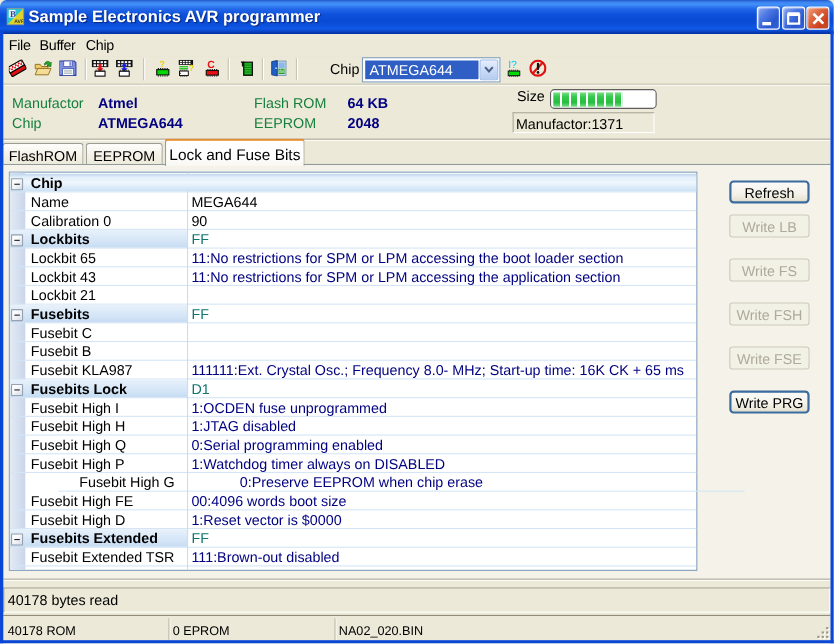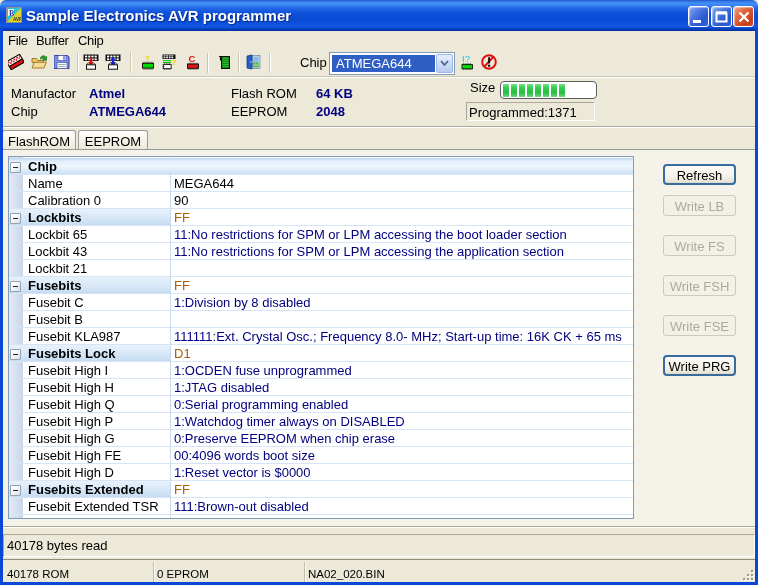--- a/index.html
+++ b/index.html
@@ -33,21 +33,21 @@
 .ticon { position:absolute; top:54px; width:16px; height:16px; }
 #chiplabel { position:absolute; left:300px; top:55px; }
 #combo { position:absolute; left:329px; top:52px; width:126px; height:23px; background:#fff; border:1px solid #7F9DB9; }
 #combosel { position:absolute; left:2px; top:2px; width:103px; height:17px; background:#2F5FC4; color:#fff; padding:1px 0 0 4px; }
 #combobtn { position:absolute; right:1px; top:1px; width:17px; height:19px; background:linear-gradient(180deg,#E6EEFD 0%,#CBDCF8 50%,#B8CCF0 100%); border:1px solid #9EBAE4; border-radius:2px; }
 #sepline1 { position:absolute; left:3px; top:51px; width:752px; height:1px; background:#D8D5C2; }
 #sepline2 { position:absolute; left:3px; top:76px; width:752px; height:1px; background:#C9C5B2; box-shadow:0 1px 0 #fff; }
 
 
 #infopanel { position:absolute; left:3px; top:78px; width:752px; height:47px; background:#ECE9D8; }
-.lbl { position:absolute; color:#000000; }
+.lbl { position:absolute; color:#15803d; }
 .val { position:absolute; color:#000080; font-weight:bold; }
 #sepline3 { position:absolute; left:3px; top:126px; width:752px; height:1px; background:#ACA899; box-shadow:0 1px 0 #fff; }
 
 
 #sizelbl { position:absolute; left:470px; top:80px; }
 #progress { position:absolute; left:500px; top:81px; width:97px; height:18px; border:1px solid #5E5E5E; border-radius:4px; background:#fff; }
 #progfill { position:absolute; left:2px; top:2px; height:13px; width:63px;
   background:repeating-linear-gradient(90deg, rgba(255,255,255,0) 0 6px, #fff 6px 8px),
              linear-gradient(180deg,#7BE08C 0%,#35C94E 30%,#27BE3E 70%,#74DA85 100%);
 }
@@ -67,21 +67,21 @@
 
 #list { position:absolute; left:8px; top:156px; width:626px; height:363px; background:#fff; border:1px solid #7F9DB9; }
 #gutter { position:absolute; left:0px; top:0px; width:14px; height:361px; background:linear-gradient(90deg,#E4EAF5,#C9D6EA); }
 .lrow { position:absolute; left:0px; width:624px; height:17px; border-bottom:1px solid #D5E5F5; }
 .lrow .c1 { position:absolute; left:19px; top:1px; }
 .lrow .c2 { position:absolute; left:165px; top:1px; color:#000080; }
 .hrow { font-weight:bold; }
 .hrow:before { content:""; position:absolute; left:0; top:0; width:161px; height:100%; background:linear-gradient(180deg,#E8F1FB 0%,#D2E4F6 70%,#C6DCF2 100%); }
 .hrow.sel:before { width:624px; z-index:2; background:linear-gradient(180deg,#BED5EE 0px,#E2EEFA 3px,#EFF6FD 8px,#D8E9F8 13px,#C9DEF4 17px); }
 .hrow .c1, .hrow .c2 { position:absolute; z-index:3; }
-.hrow .c2 { font-weight:normal; color:#a16207; }
+.hrow .c2 { font-weight:normal; color:#0f766e; }
 .vline { position:absolute; left:161px; top:0px; width:1px; height:361px; background:#C9DCF0; z-index:1; }
 .mbox { position:absolute; z-index:3; left:1px; width:11px; height:11px; background:linear-gradient(135deg,#FEFEFE 30%,#D6DDEA); border:1px solid #97A1AF; border-radius:1px; }
 .mbox:after { content:""; position:absolute; left:2px; top:4px; width:5px; height:1px; background:#222; }
 
 
 .xbtn { position:absolute; left:663px; width:73px; height:21px; border-radius:3px; text-align:center; padding-top:3px; }
 .xbtn.on { background:linear-gradient(180deg,#FBFAF7 0%,#F4F2E9 60%,#E9E6D7 90%,#DDD9C6 100%); border:2px solid #3A6B9E; border-radius:4px; padding-top:2px; }
 .xbtn.off { background:#F2F1E6; border:1px solid #CCCABA; color:#ADAA9B; }
 
 
@@ -344,27 +344,28 @@
     <span class="lbl" style="left:228px; top:8px;">Flash ROM</span>
     <span class="lbl" style="left:228px; top:26px;">EEPROM</span>
     <span class="val" style="left:313px; top:8px;">64 KB</span>
     <span class="val" style="left:313px; top:26px;">2048</span>
   </div>
   <div id="sizelbl">Size</div>
   <div id="progress">
       <div id="progfill"></div>
     </div>
   <div id="progbox">
-      <div id="progboxtext">Programmed:1371</div>
+      <div id="progboxtext">Manufactor:1371</div>
     </div>
   <div id="sepline3"></div>
 
   <div id="page"></div>
   <div class="tab" id="tab1">FlashROM</div>
   <div class="tab" id="tab2">EEPROM</div>
+  <div class="tab" id="tab3">Lock and Fuse Bits</div>
 
   <div id="list">
     <div id="gutter"></div>
     <div id="rows">
     <div class="lrow hrow sel" style="top:0.5px;">
           <div class="mbox" style="top:4px;"></div>
           <span class="c1">Chip</span>
         </div>
     <div class="lrow" style="top:17.5px;">
           <span class="c1">Name</span>
@@ -390,21 +391,20 @@
     <div class="lrow" style="top:102.5px;">
           <span class="c1">Lockbit 21</span>
         </div>
     <div class="lrow hrow" style="top:119.5px;">
           <div class="mbox" style="top:4px;"></div>
           <span class="c1">Fusebits</span>
           <span class="c2">FF</span>
         </div>
     <div class="lrow" style="top:136.5px;">
           <span class="c1">Fusebit C</span>
-          <span class="c2">1:Division by 8 disabled</span>
         </div>
     <div class="lrow" style="top:153.5px;">
           <span class="c1">Fusebit B</span>
         </div>
     <div class="lrow" style="top:170.5px;">
           <span class="c1">Fusebit KLA987</span>
           <span class="c2">111111:Ext. Crystal Osc.; Frequency 8.0- MHz; Start-up time: 16K CK + 65 ms</span>
         </div>
     <div class="lrow hrow" style="top:187.5px;">
           <div class="mbox" style="top:4px;"></div>
@@ -420,21 +420,21 @@
           <span class="c2">1:JTAG disabled</span>
         </div>
     <div class="lrow" style="top:238.5px;">
           <span class="c1">Fusebit High Q</span>
           <span class="c2">0:Serial programming enabled</span>
         </div>
     <div class="lrow" style="top:255.5px;">
           <span class="c1">Fusebit High P</span>
           <span class="c2">1:Watchdog timer always on DISABLED</span>
         </div>
-    <div class="lrow" style="top:272.5px;">
+    <div class="lrow" style="top:272.5px;margin-left:44px;">
           <span class="c1">Fusebit High G</span>
           <span class="c2">0:Preserve EEPROM when chip erase</span>
         </div>
     <div class="lrow" style="top:289.5px;">
           <span class="c1">Fusebit High FE</span>
           <span class="c2">00:4096 words boot size</span>
         </div>
     <div class="lrow" style="top:306.5px;">
           <span class="c1">Fusebit High D</span>
           <span class="c2">1:Reset vector is $0000</span>

